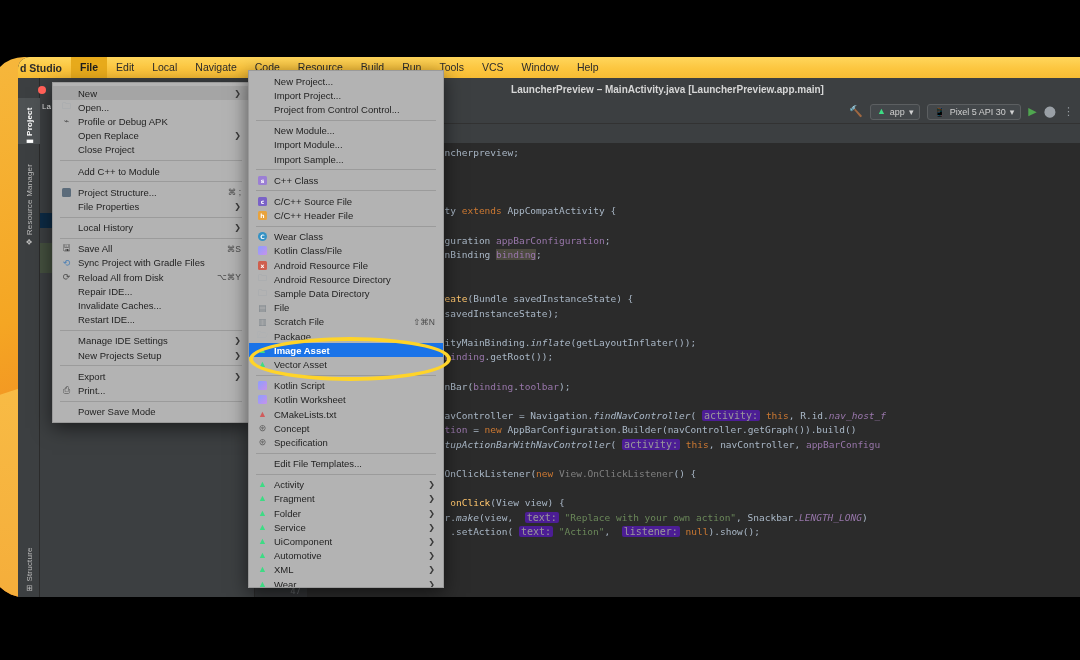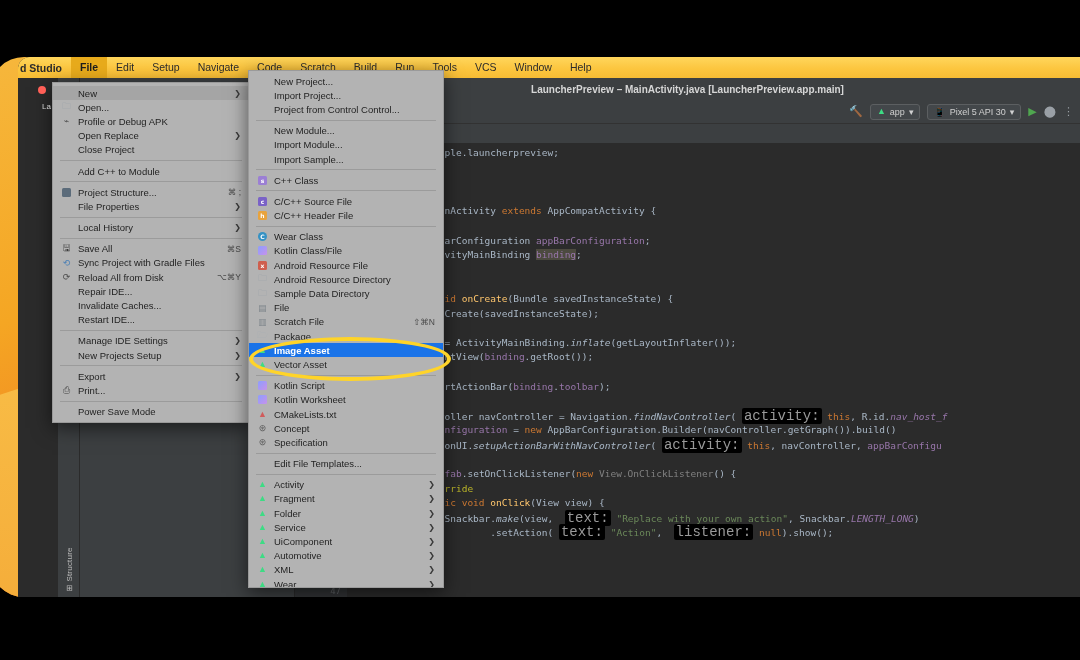--- a/index.html
+++ b/index.html
@@ -75,21 +75,20 @@
     color:#1d1d1d;
     font-weight:bold;
   }
 
   
   .body{
     position:relative;
     height:519px;
     background:#2b2b2b;
     display:flex;
-    margin-left:40px;
   }
 
   
   .leftstrip{
     width:22px;
     background:#3c3f41;
     position:relative;
     flex:0 0 22px;
     border-right:1px solid #2b2b2b;
   }
@@ -229,22 +228,22 @@
     position:absolute; left:-16px;
     color:#7a7a7a; font-size:8px;
   }
   .kw{color:#cc7832;}
   .str{color:#6a8759;}
   .fld{color:#9876aa;}
   .mth{color:#ffc66d;}
   .ann{color:#bbb529;}
   .cmt{color:#808080;}
   .hintpill{
-    background:#000000; color:#9a9a9a;
-    padding:0 2px; border-radius:2px; font-size:14px;font-family:Liberation Mono, monospace;
+    background:#4c1d95; color:#9a9a9a;
+    padding:0 2px; border-radius:2px; font-size:10px;
   }
   .sel-bg{ background:#4c4a3f; }
   .itl{ font-style:italic; }
 
   
   .menu{
     position:absolute;
     background:#b3b3b3;
     color:#1b1b1b;
     border:1px solid #9a9a9a;
@@ -324,24 +323,24 @@
 
   <div class="backdrop"></div>
 
   <div class="ide">
 
     <div class="menubar">
       <span class="appname">d Studio</span>
       <div id="menubar-items" style="display:flex;align-items:center;">
           <div class="mbitem active">File</div>
           <div class="mbitem">Edit</div>
-          <div class="mbitem">Setup</div>
+          <div class="mbitem">Local</div>
           <div class="mbitem">Navigate</div>
           <div class="mbitem">Code</div>
-          <div class="mbitem">Scratch</div>
+          <div class="mbitem">Resource</div>
           <div class="mbitem">Build</div>
           <div class="mbitem">Run</div>
           <div class="mbitem">Tools</div>
           <div class="mbitem">VCS</div>
           <div class="mbitem">Window</div>
           <div class="mbitem">Help</div>
         </div>
     </div>
 
     <div class="body">

